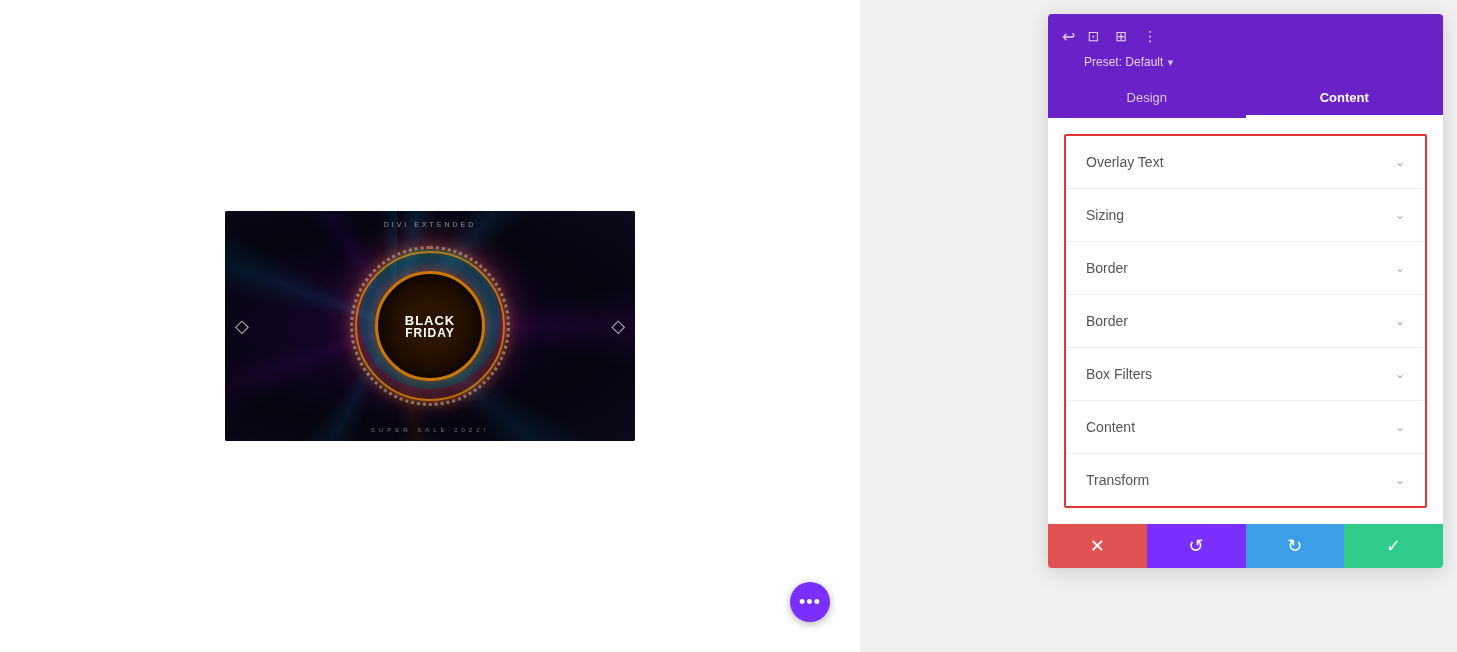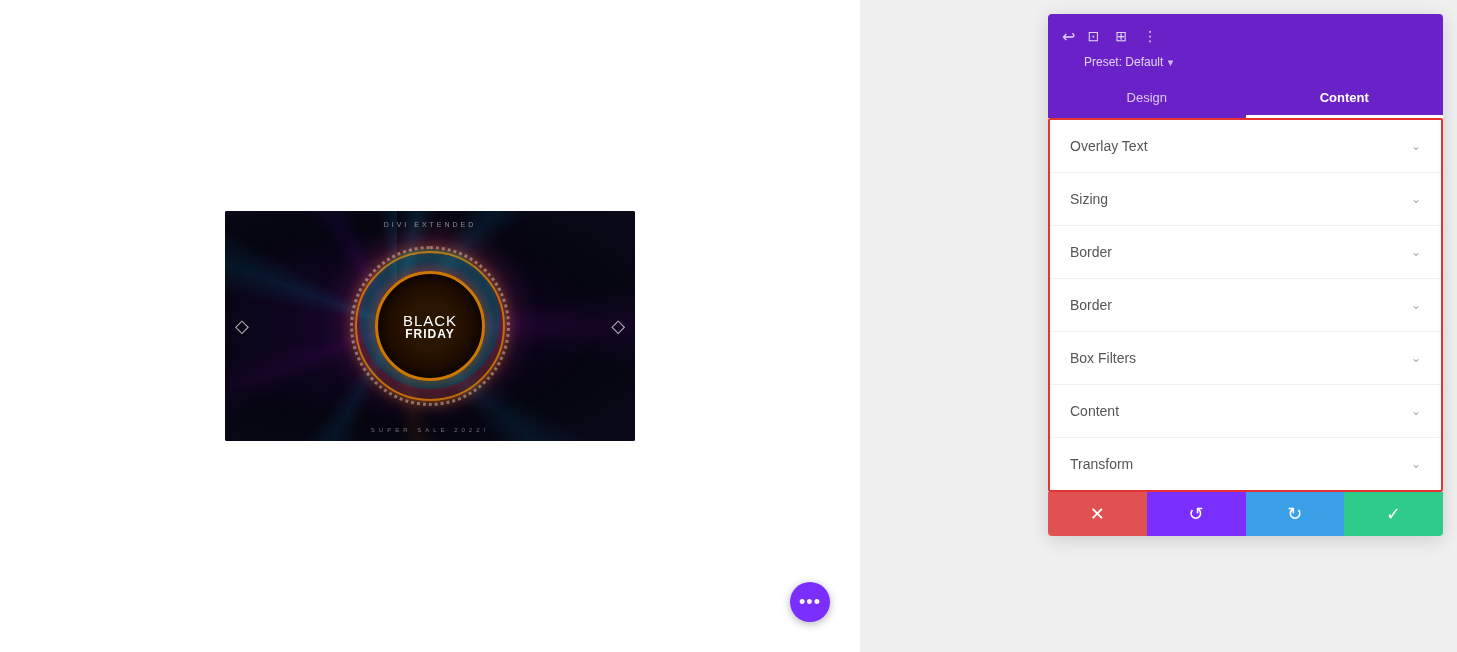--- a/index.html
+++ b/index.html
@@ -117,22 +117,22 @@
       top: 50%;
       transform: translate(-50%, -50%);
       display: flex;
       flex-direction: column;
       align-items: center;
       justify-content: center;
     }
 
     .bf-text-black {
       color: #ffffff;
-      font-size: 15px;
-      font-weight: 400;
+      font-size: 13px;
+      font-weight: 700;
       letter-spacing: 1px;
       line-height: 1;
     }
 
     .bf-text-friday {
       color: #ffffff;
       font-size: 12px;
       font-weight: 700;
       letter-spacing: 1px;
       line-height: 1;
@@ -283,21 +283,21 @@
       color: #ffffff;
       font-weight: 700;
       border-bottom: 3px solid #ffffff;
     }
 
     
     .panel-content {
       background: #ffffff;
       border: 2px solid #e53333;
       border-radius: 2px;
-      margin: 0;
+      margin: 16px;
       overflow-y: auto;
       max-height: 420px;
     }
 
     .accordion-item {
       border-bottom: 1px solid #f0f0f0;
     }
 
     .accordion-item:last-child {
       border-bottom: none;

